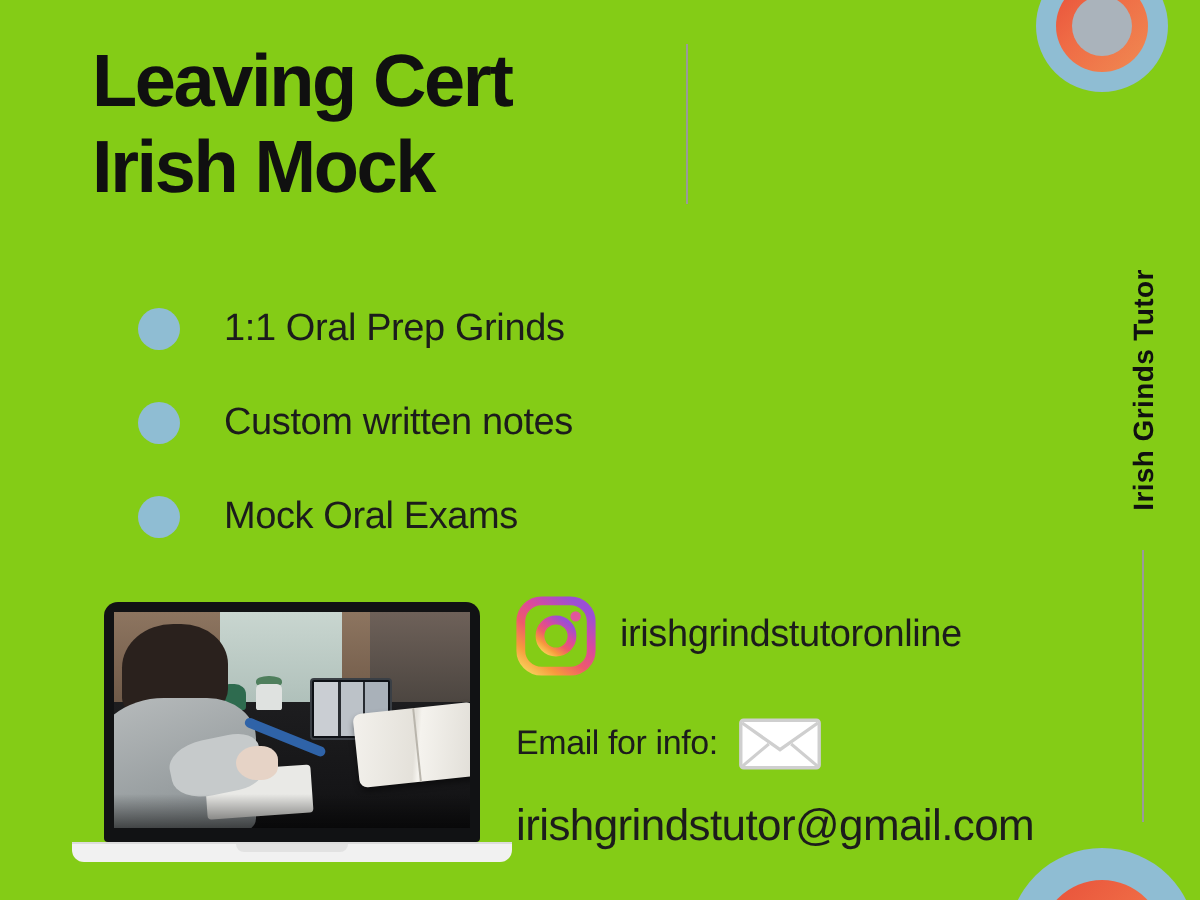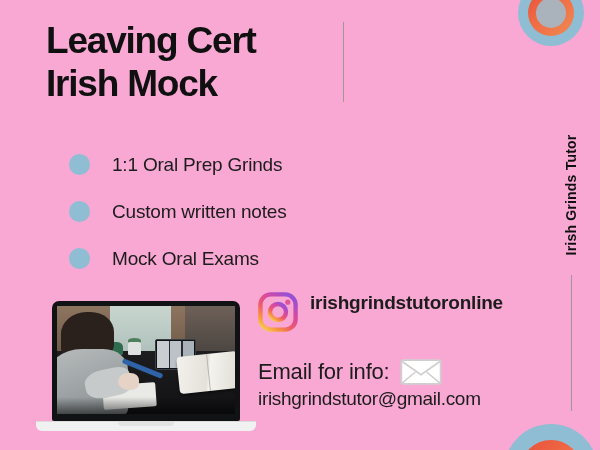--- a/index.html
+++ b/index.html
@@ -11,21 +11,21 @@
     height: 450px;
     background: #ffffff;
     font-family: "Liberation Sans", sans-serif;
     overflow: hidden;
     position: relative;
   }
   .canvas {
     position: relative;
     width: 600px;
     height: 450px;
-    background: #f9a8d4;
+    background: #84cc16;
     overflow: hidden;
   }
 
   
   .deco-circle {
     position: absolute;
     border-radius: 50%;
   }
   .deco-top {
     left: 518px;
@@ -272,55 +272,55 @@
 
   
   .contact {
     position: absolute;
     left: 258px;
     top: 292px;
     width: 300px;
   }
   .ig-row {
     display: flex;
+    align-items: center;
     height: 52px;
-    font-weight: bold;
   }
   .ig-icon {
     width: 40px;
     height: 40px;
     flex: 0 0 auto;
   }
   .ig-handle {
     margin-left: 12px;
     font-size: 19px;
     color: #1c1c1c;
     letter-spacing: -0.2px;
     white-space: nowrap;
   }
   .email-row {
     display: flex;
     align-items: center;
     margin-top: 14px;
   }
   .email-label {
-    font-size: 22px;
+    font-size: 17px;
     color: #1c1c1c;
     letter-spacing: -0.2px;
     white-space: nowrap;
   }
   .envelope-icon {
     margin-left: 10px;
     width: 42px;
     height: 28px;
     flex: 0 0 auto;
   }
   .email-address {
-    margin-top: 2px;
-    font-size: 19px;
+    margin-top: 14px;
+    font-size: 22px;
     color: #1c1c1c;
     letter-spacing: -0.3px;
     white-space: nowrap;
   }
 </style>
 </head>
 <body>
 
 <div class="canvas">
 

